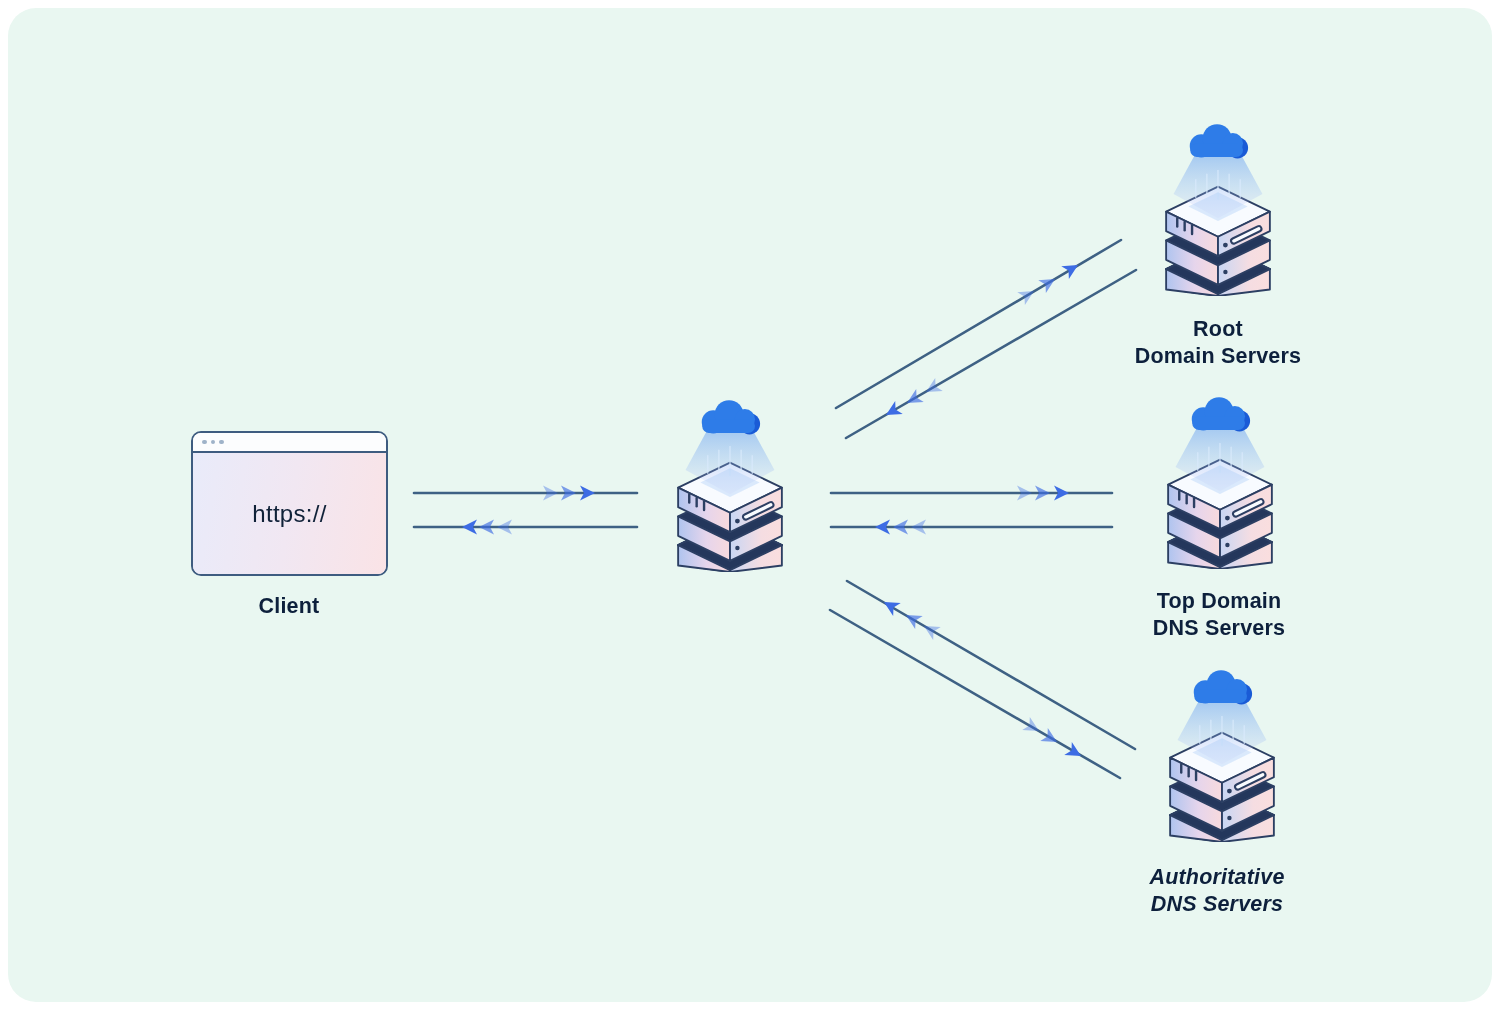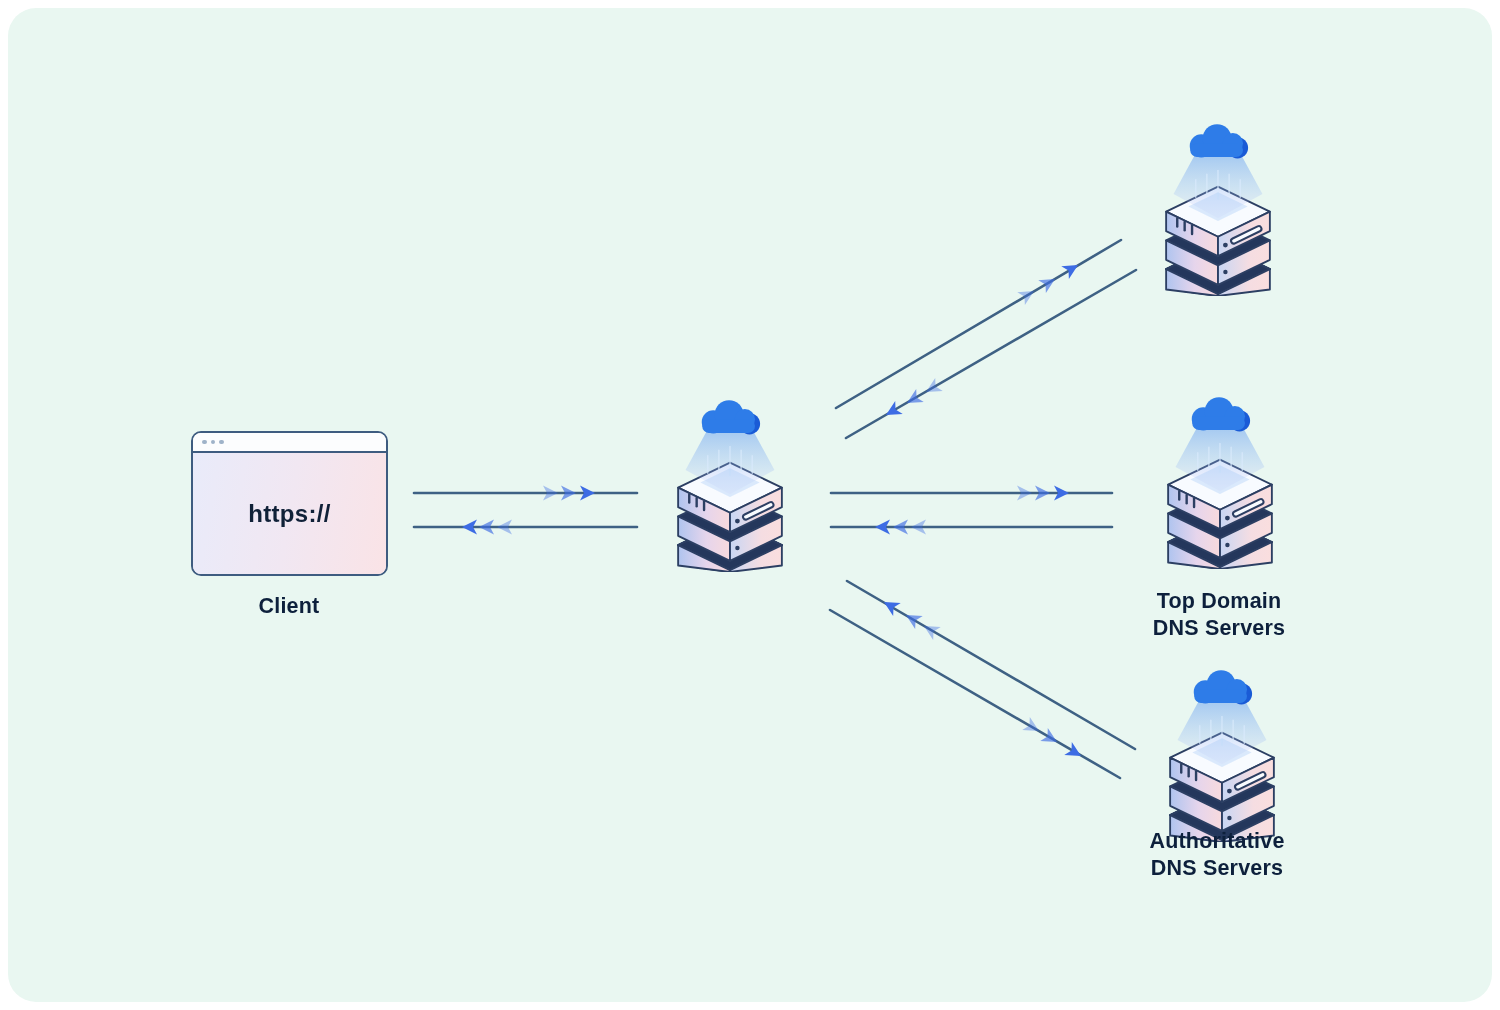--- a/index.html
+++ b/index.html
@@ -33,40 +33,40 @@
     display: flex; align-items: center;
     padding-left: 9px; gap: 4px;
   }
   .browser-dot { width: 4.5px; height: 4.5px; border-radius: 50%; background: #9FB3C9; }
   .browser-body {
     height: 121px;
     background: linear-gradient(100deg, #E9EBFA 0%, #F1E7F2 50%, #FAE3E6 100%);
     display: flex; align-items: center; justify-content: center;
   }
   .url-text {
-    font-size: 24px; font-weight: 700; color: #102138; letter-spacing: 0.3px;
+    font-size: 24px; font-weight: 400; color: #102138; letter-spacing: 0.3px;
   }
 
   
   .node-label {
     position: absolute;
     transform: translateX(-50%);
     text-align: center;
     color: #0D203C;
     font-size: 21.5px;
     font-weight: 700;
     line-height: 27px;
     letter-spacing: 0.2px;
     white-space: nowrap;
   }
   .label-client     { left: 281px;  top: 585px; text-align: center; }
   .label-resolver   { left: 722px;  top: 580px; }
   .label-root       { left: 1210px; top: 308px; }
   .label-tld        { left: 1211px; top: 580px; }
-  .label-auth       { left: 1209px; top: 820px; }
+  .label-auth       { left: 1209px; top: 856px; font-style: italic; }
 
   .flow-line { stroke: #3E6184; stroke-width: 2.6px; stroke-linecap: round; fill: none; }
   .arrowhead { fill: #3D6CE4; }
 </style>
 </head>
 <body>
 
 <div class="panel">
 
   <svg class="diagram-svg" viewBox="0 0 1500 1010" xmlns="http://www.w3.org/2000/svg">
@@ -228,20 +228,24 @@
     <div class="browser-body">
       <span class="url-text">https://</span>
     </div>
   </div>
 
   <div class="node-label label-client">
     <div>Client</div>
   </div>
 
 
+  <div class="node-label label-root">
+    <div>Root</div>
+    <div>Domain Servers</div>
+  </div>
 
   <div class="node-label label-tld">
     <div>Top Domain</div>
     <div>DNS Servers</div>
   </div>
 
   <div class="node-label label-auth">
     <div>Authoritative</div>
     <div>DNS Servers</div>
   </div>

